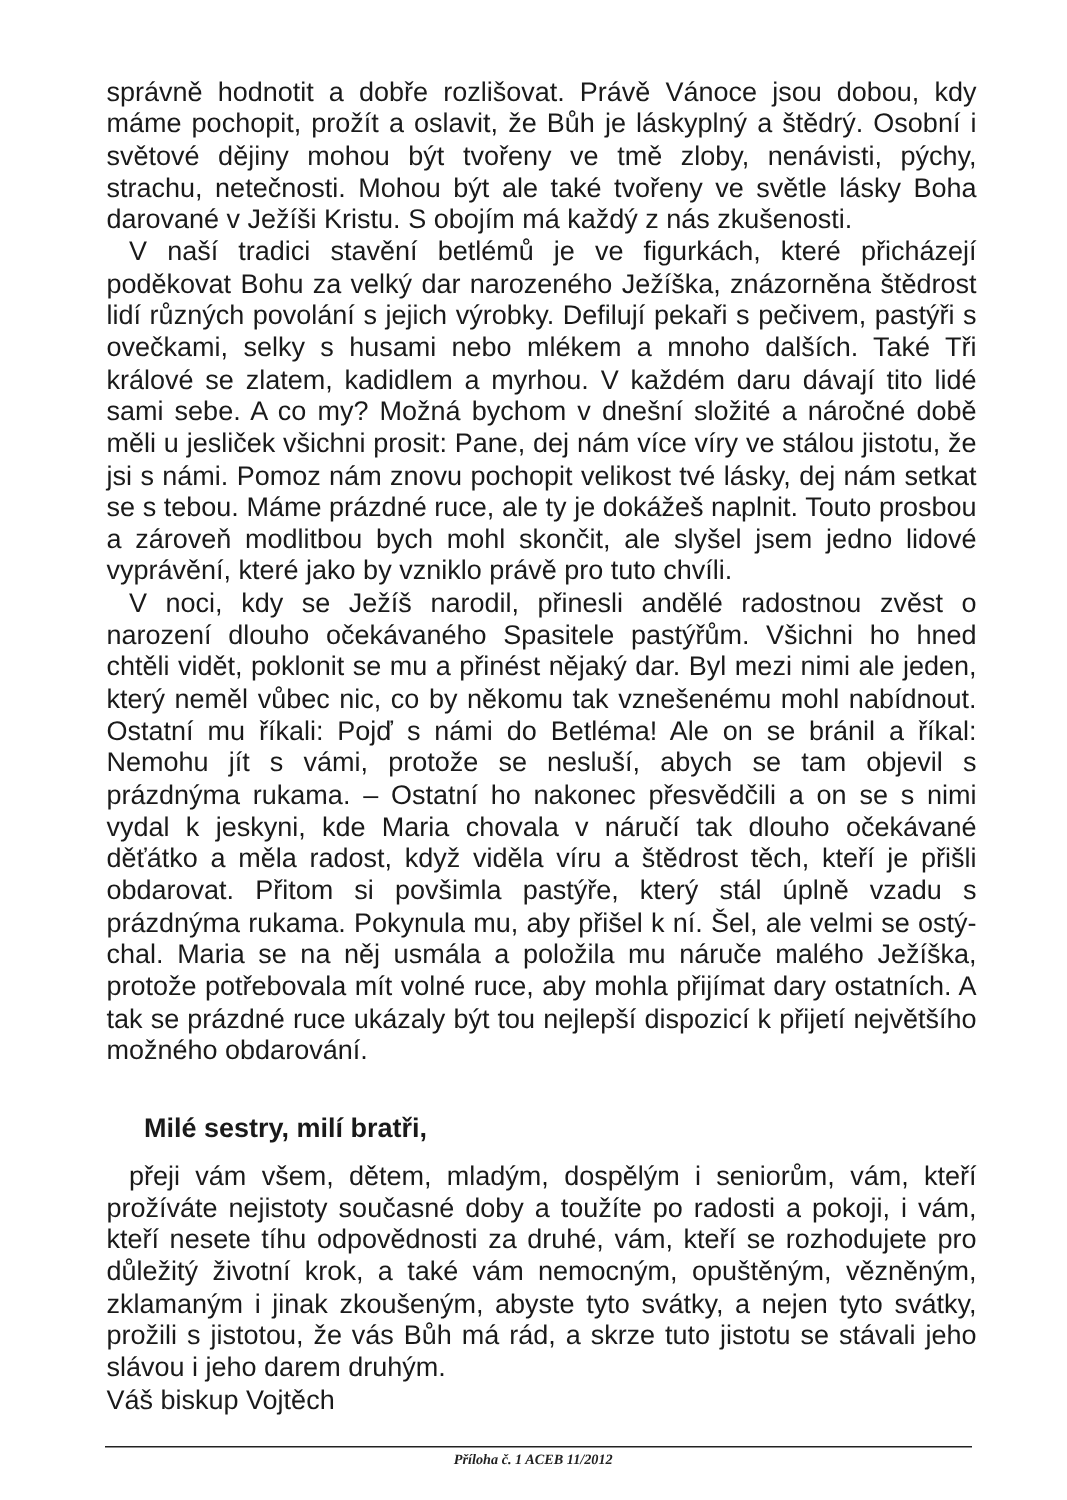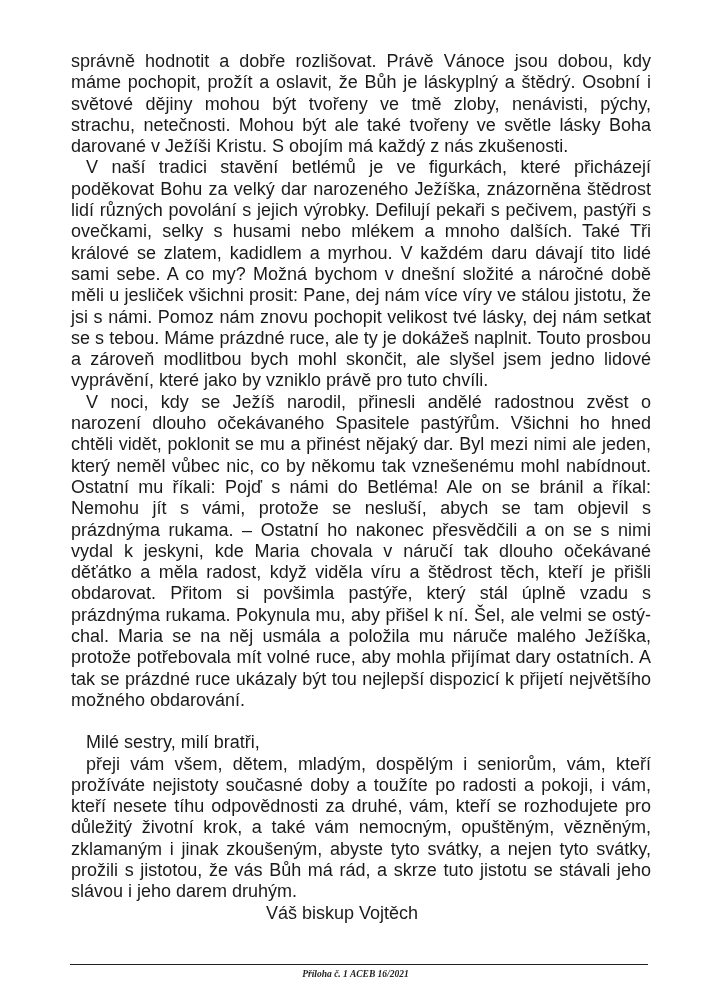--- a/index.html
+++ b/index.html
@@ -29,26 +29,27 @@
       text-indent: 15px;
       hyphens: manual;
     }
     .para.noindent {
       text-indent: 0;
     }
     .gap {
       height: 21px;
     }
     .salutation {
-      margin: 0;
+      margin: 10px;
       text-indent: 15px;
+      font-weight: bold;
     }
     .signature {
       margin: 0;
-      text-align: center;
+      text-align: left;
       padding-right: 38px;
     }
     .footer-rule {
       position: absolute;
       left: 70px;
       width: 578px;
       top: 964px;
       height: 0;
       border-top: 1.3px solid #222;
     }
@@ -72,13 +73,13 @@
   <p class="para noindent">správně hodnotit a dobře rozlišovat. Právě Vánoce jsou dobou, kdy máme pochopit, prožít a oslavit, že Bůh je láskyplný a štědrý. Osobní i světové dějiny mohou být tvořeny ve tmě zloby, nenávisti, pýchy, strachu, netečnosti. Mohou být ale také tvořeny ve světle lásky Boha darované v Ježíši Kristu. S obojím má každý z nás zkušenosti.</p>
   <p class="para">V naší tradici stavění betlémů je ve figurkách, které přicházejí poděkovat Bohu za velký dar narozeného Ježíška, znázorněna štědrost lidí různých povolání s jejich výrobky. Defilují pekaři s pečivem, pastýři s ovečkami, selky s husami nebo mlékem a mnoho dalších. Také Tři králové se zlatem, kadid­lem a myrhou. V každém daru dávají tito lidé sami sebe. A co my? Možná by­chom v dnešní složité a náročné době měli u jesliček všichni prosit: Pane, dej nám více víry ve stálou jistotu, že jsi s námi. Pomoz nám znovu pochopit veli­kost tvé lásky, dej nám setkat se s tebou. Máme prázdné ruce, ale ty je doká­žeš naplnit. Touto prosbou a zároveň modlitbou bych mohl skončit, ale slyšel jsem jedno lidové vyprávění, které jako by vzniklo právě pro tuto chvíli.</p>
   <p class="para">V noci, kdy se Ježíš narodil, přinesli andělé radostnou zvěst o narození dlouho očekávaného Spasitele pastýřům. Všichni ho hned chtěli vidět, poklo­nit se mu a přinést nějaký dar. Byl mezi nimi ale jeden, který neměl vůbec nic, co by někomu tak vznešenému mohl nabídnout. Ostatní mu říkali: Pojď s námi do Betléma! Ale on se bránil a říkal: Nemohu jít s vámi, protože se nesluší, abych se tam objevil s prázdnýma rukama. – Ostatní ho nakonec přesvědčili a on se s nimi vydal k jeskyni, kde Maria chovala v náručí tak dlouho očekávané děťátko a měla radost, když viděla víru a štědrost těch, kteří je přišli obdarovat. Přitom si povšimla pastýře, který stál úplně vzadu s prázdnýma rukama. Pokynula mu, aby přišel k ní. Šel, ale velmi se ostý­chal. Maria se na něj usmála a položila mu náruče malého Ježíška, protože potřebovala mít volné ruce, aby mohla přijímat dary ostatních. A tak se prázdné ruce ukázaly být tou nejlepší dispozicí k přijetí největšího možného obdarování.</p>
   <div class="gap"></div>
   <p class="salutation">Milé sestry, milí bratři,</p>
   <p class="para">přeji vám všem, dětem, mladým, dospělým i seniorům, vám, kteří prožíváte nejistoty současné doby a toužíte po radosti a pokoji, i vám, kteří nesete tíhu odpovědnosti za druhé, vám, kteří se rozhodujete pro důležitý životní krok, a také vám nemocným, opuštěným, vězněným, zklamaným i jinak zkouše­ným, abyste tyto svátky, a nejen tyto svátky, prožili s jistotou, že vás Bůh má rád, a skrze tuto jistotu se stávali jeho slávou i jeho darem druhým.</p>
   <p class="signature">Váš biskup Vojtěch</p>
 </div>
 
 <div class="footer-rule"></div>
-<div class="footer-text">Příloha č. 1 ACEB 16/2021</div>
+<div class="footer-text">Příloha č. 1 ACEB 11/2012</div>
 
 </body></html>

